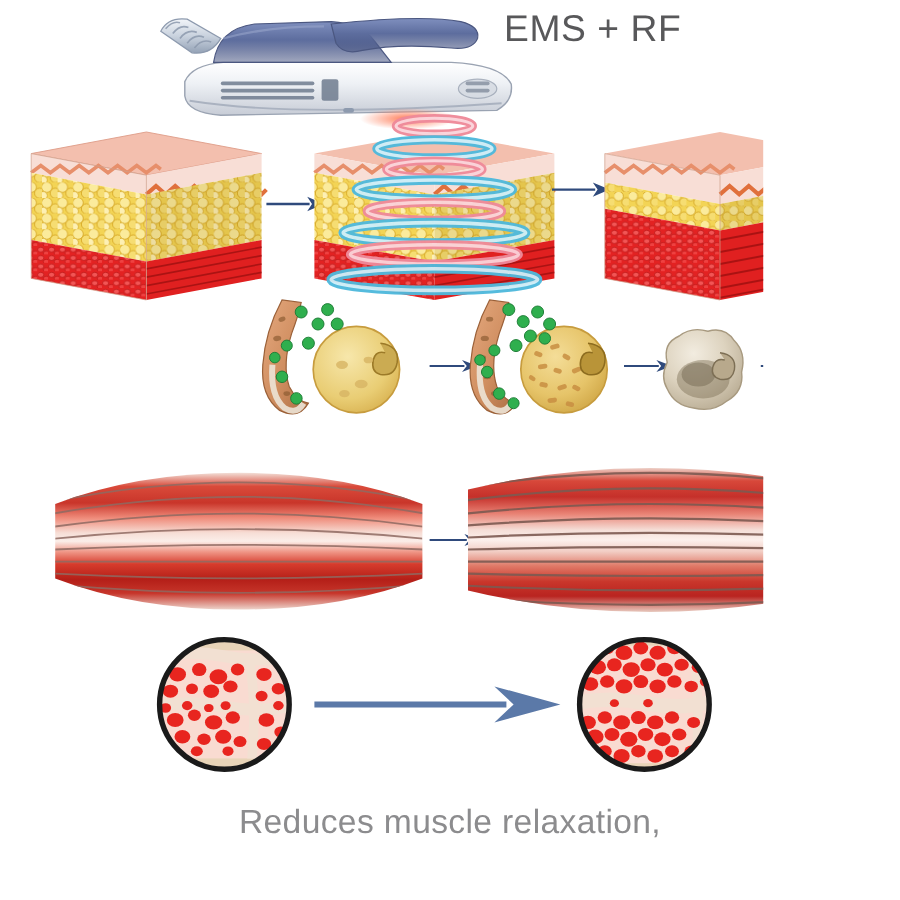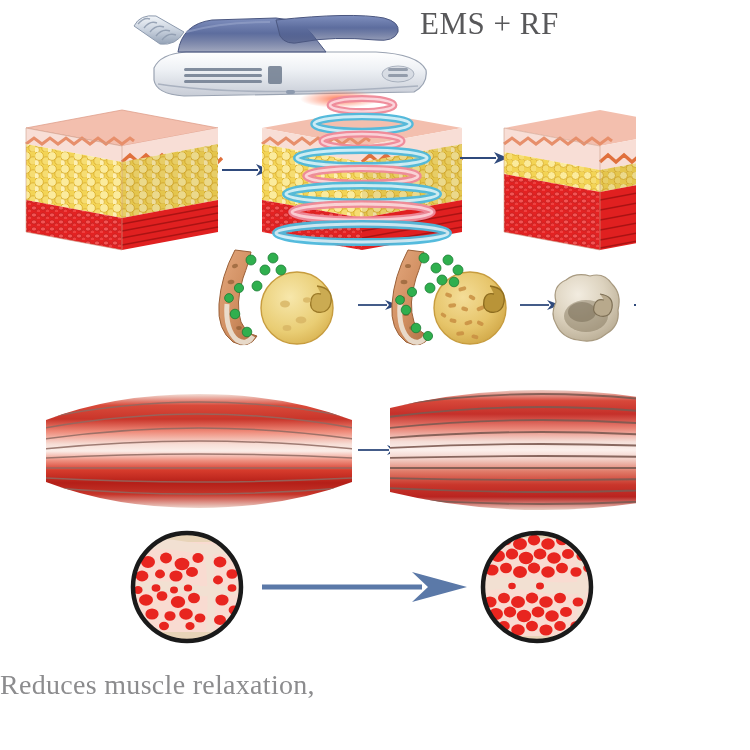--- a/index.html
+++ b/index.html
@@ -4,34 +4,34 @@
 <title>EMS + RF Infographic</title>
 <style>
   html,body{margin:0;padding:0;}
   body{
     width:750px;height:750px;
     background:#ffffff;
     font-family:"Liberation Sans", sans-serif;
     overflow:hidden;
     position:relative;
   }
-  #stage{position:relative;width:636px;height:750px;overflow:hidden;font-family:Liberation Serif, serif;}
+  #stage{position:relative;width:636px;height:750px;overflow:hidden;}
 
   
   #title{
     position:absolute;left:420px;top:6px;
     font-size:31px;letter-spacing:.5px;
     color:#58585a;font-weight:400;
     white-space:nowrap;
   }
 
   
   #caption{
     position:absolute;left:0;top:668px;width:750px;
-    text-align:left;color:#8c8c8e;
+    text-align:center;color:#8c8c8e;
     font-size:28px;line-height:33px;font-weight:300;
     letter-spacing:.3px;
   }
   #caption span{display:block;}
 
   
   #device{position:absolute;left:126px;top:2px;width:310px;height:105px;}
 
   
   .block{position:absolute;}

